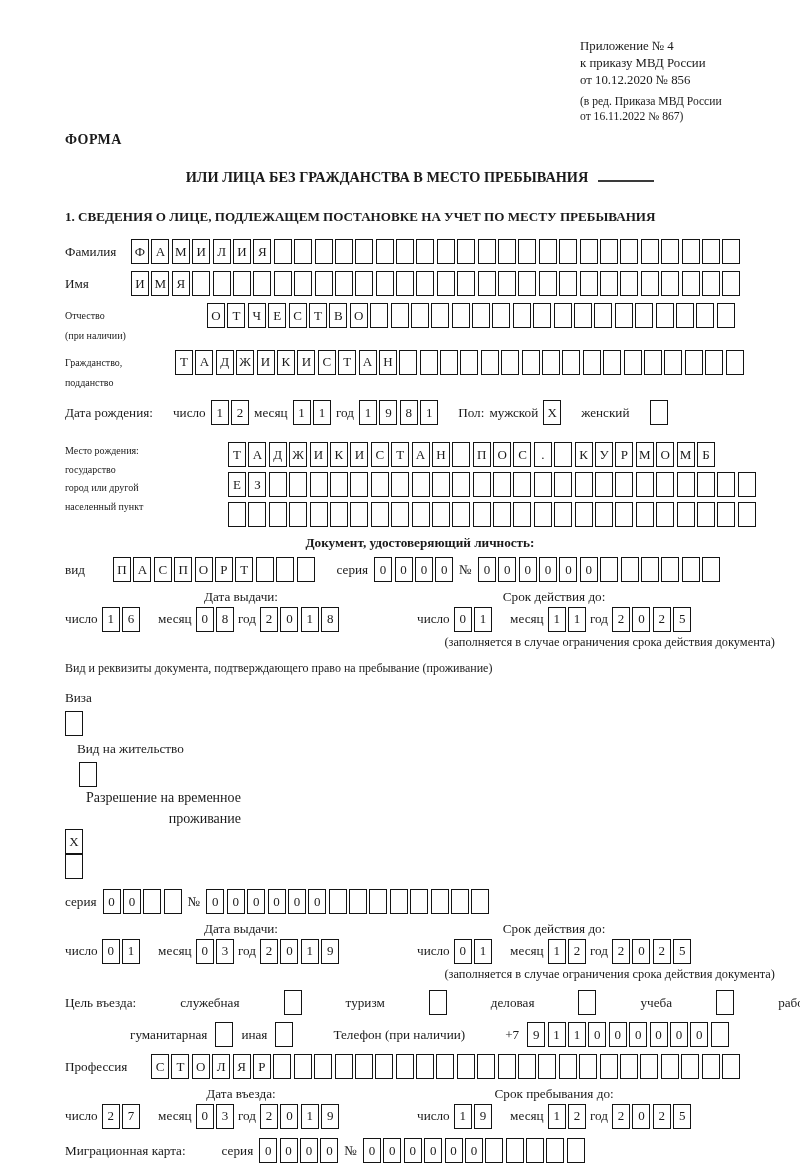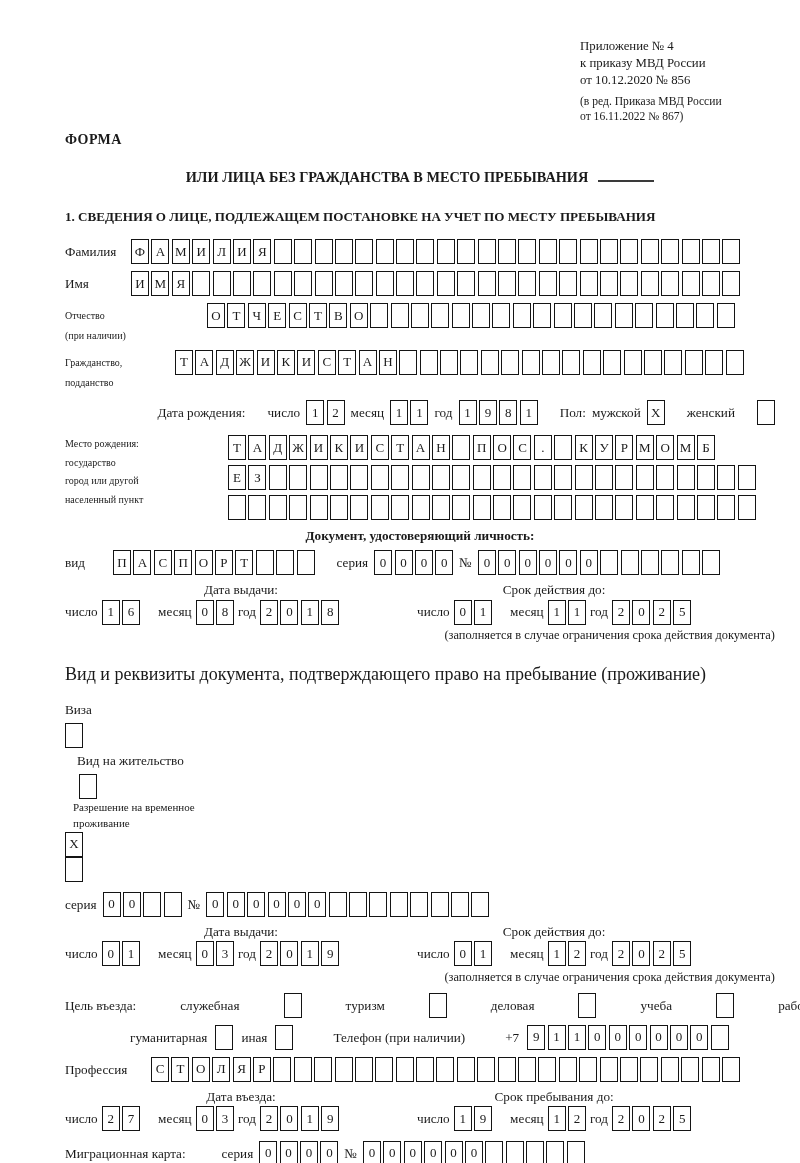--- a/index.html
+++ b/index.html
@@ -28,22 +28,22 @@
   .cellstack{display:flex;flex-direction:column;row-gap:5px;}
   .gap10{width:10px;flex:none;}
   .gap24{width:24px;flex:none;}
   .center-bold{text-align:center;font-weight:bold;font-size:13.2px;margin:8px 0 6px;}
   .dateblock{display:flex;margin:6px 0 0;}
   .dcol{width:352px;flex:none;}
   .dcol.r{width:auto;}
   .dhead{font-size:13.2px;text-align:center;margin-bottom:1px;}
   .drow{display:flex;align-items:center;column-gap:4px;}
   .note-right{text-align:right;font-size:12.4px;margin:3px 0 8px;}
-  .para{font-size:18px;line-height:1.75;margin-top:16px;}
-  .permit-label{font-size:11px;text-align:left;line-height:1.5;}
+  .para{font-size:12px;line-height:1.75;margin-top:8px;}
+  .permit-label{font-size:14px;text-align:right;line-height:1.5;}
 </style>
 </head>
 <body>
 
 <div class="hdr">
   <div>Приложение № 4</div>
   <div>к приказу МВД России</div>
   <div>от 10.12.2020 № 856</div>
   <div class="hdr-sub">
     <div>(в ред. Приказа МВД России</div>
@@ -198,21 +198,21 @@
       <span class="cell"></span>
       <span class="cell"></span>
       <span class="cell"></span>
       <span class="cell"></span>
       <span class="cell"></span>
       <span class="cell"></span>
       <span class="cell"></span>
     </div>
 </div>
 
-<div class="row" style="margin-top:10px;justify-content:flex-end;">
+<div class="row" style="column-gap:5px;margin-top:10px;">
   <div class="lbl">Дата рождения:</div>
   <div class="gap10"></div>
   <div class="lbl">число</div>
   <div class="cells">
       <span class="cell">1</span>
       <span class="cell">2</span>
     </div>
   <div class="lbl">месяц</div>
   <div class="cells">
       <span class="cell">1</span>
@@ -232,21 +232,21 @@
       <span class="cell">X</span>
     </div>
   <div class="gap10"></div>
   <div class="lbl">женский</div>
   <div class="gap10"></div>
   <div class="cells">
       <span class="cell"></span>
     </div>
 </div>
 
-<div class="row" style="margin-top:9px;gap:27px;">
+<div class="row" style="margin-top:16px;gap:27px;">
   <div class="lblcol" style="width:136px;flex:none;line-height:1.85;">
     <div>Место рождения:</div>
     <div>государство</div>
     <div>город или другой</div>
     <div>населенный пункт</div>
   </div>
   <div class="cellstack">
     <div class="cells">
         <span class="cell">Т</span>
         <span class="cell">А</span>

